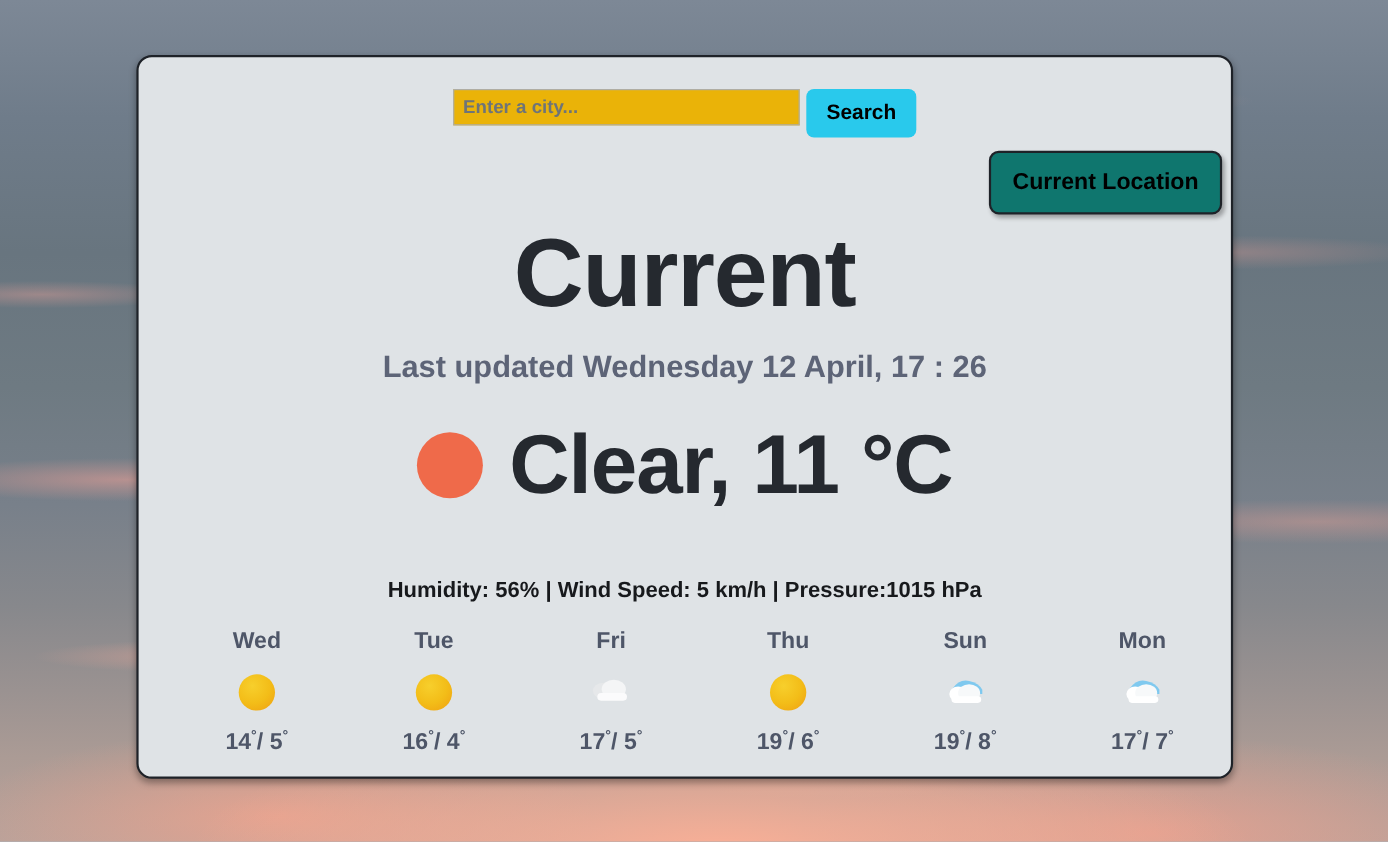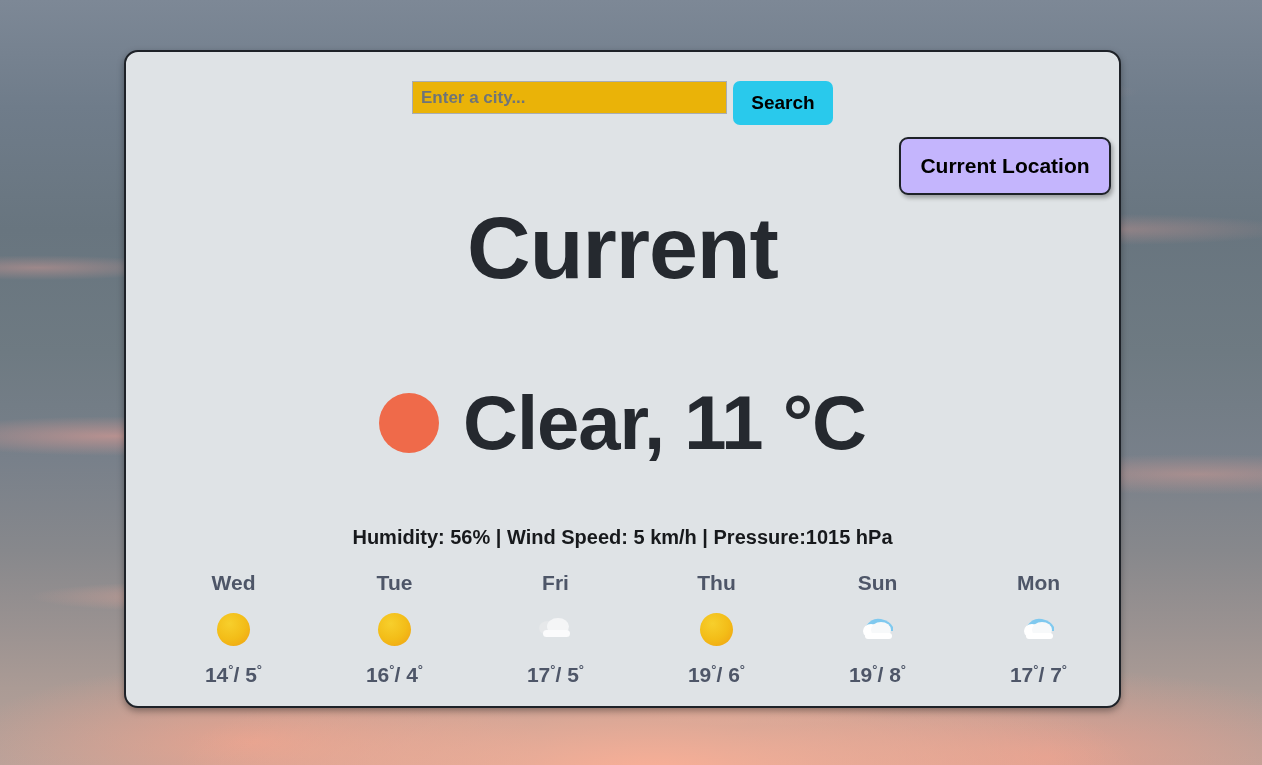--- a/index.html
+++ b/index.html
@@ -92,21 +92,21 @@
     font-size: 19px;
     font-weight: bold;
     cursor: pointer;
   }
 
   
   #current-location-button {
     position: absolute;
     right: 8px; top: 85px;
     width: 212px; height: 58px;
-    background: #c4b5fd;
+    background: #0f766e;
     color: #000000;
     border: 2px solid #1e2228;
     border-radius: 9px;
     font-family: "Liberation Sans", sans-serif;
     font-size: 21px;
     font-weight: bold;
     cursor: pointer;
     box-shadow: 2px 3px 4px rgba(0,0,0,0.30);
   }
 
@@ -216,20 +216,21 @@
 
   <div class="search-row">
     <input id="search-input" type="text" placeholder="Enter a city..." style="">
     <button id="search-button">Search</button>
   </div>
 
   <button id="current-location-button">Current Location</button>
 
   <div id="city-name">Current</div>
 
+  <div id="last-updated">Last updated Wednesday 12 April, 17 : 26</div>
 
   <div class="condition-row">
     <div id="current-weather-icon"></div>
     <div id="current-condition-text">Clear, 11 °C</div>
   </div>
 
   <div id="weather-stats">Humidity: 56% | Wind Speed: 5 km/h | Pressure:1015 hPa</div>
 
   <div id="forecast-row">
       <div class="forecast-day">

